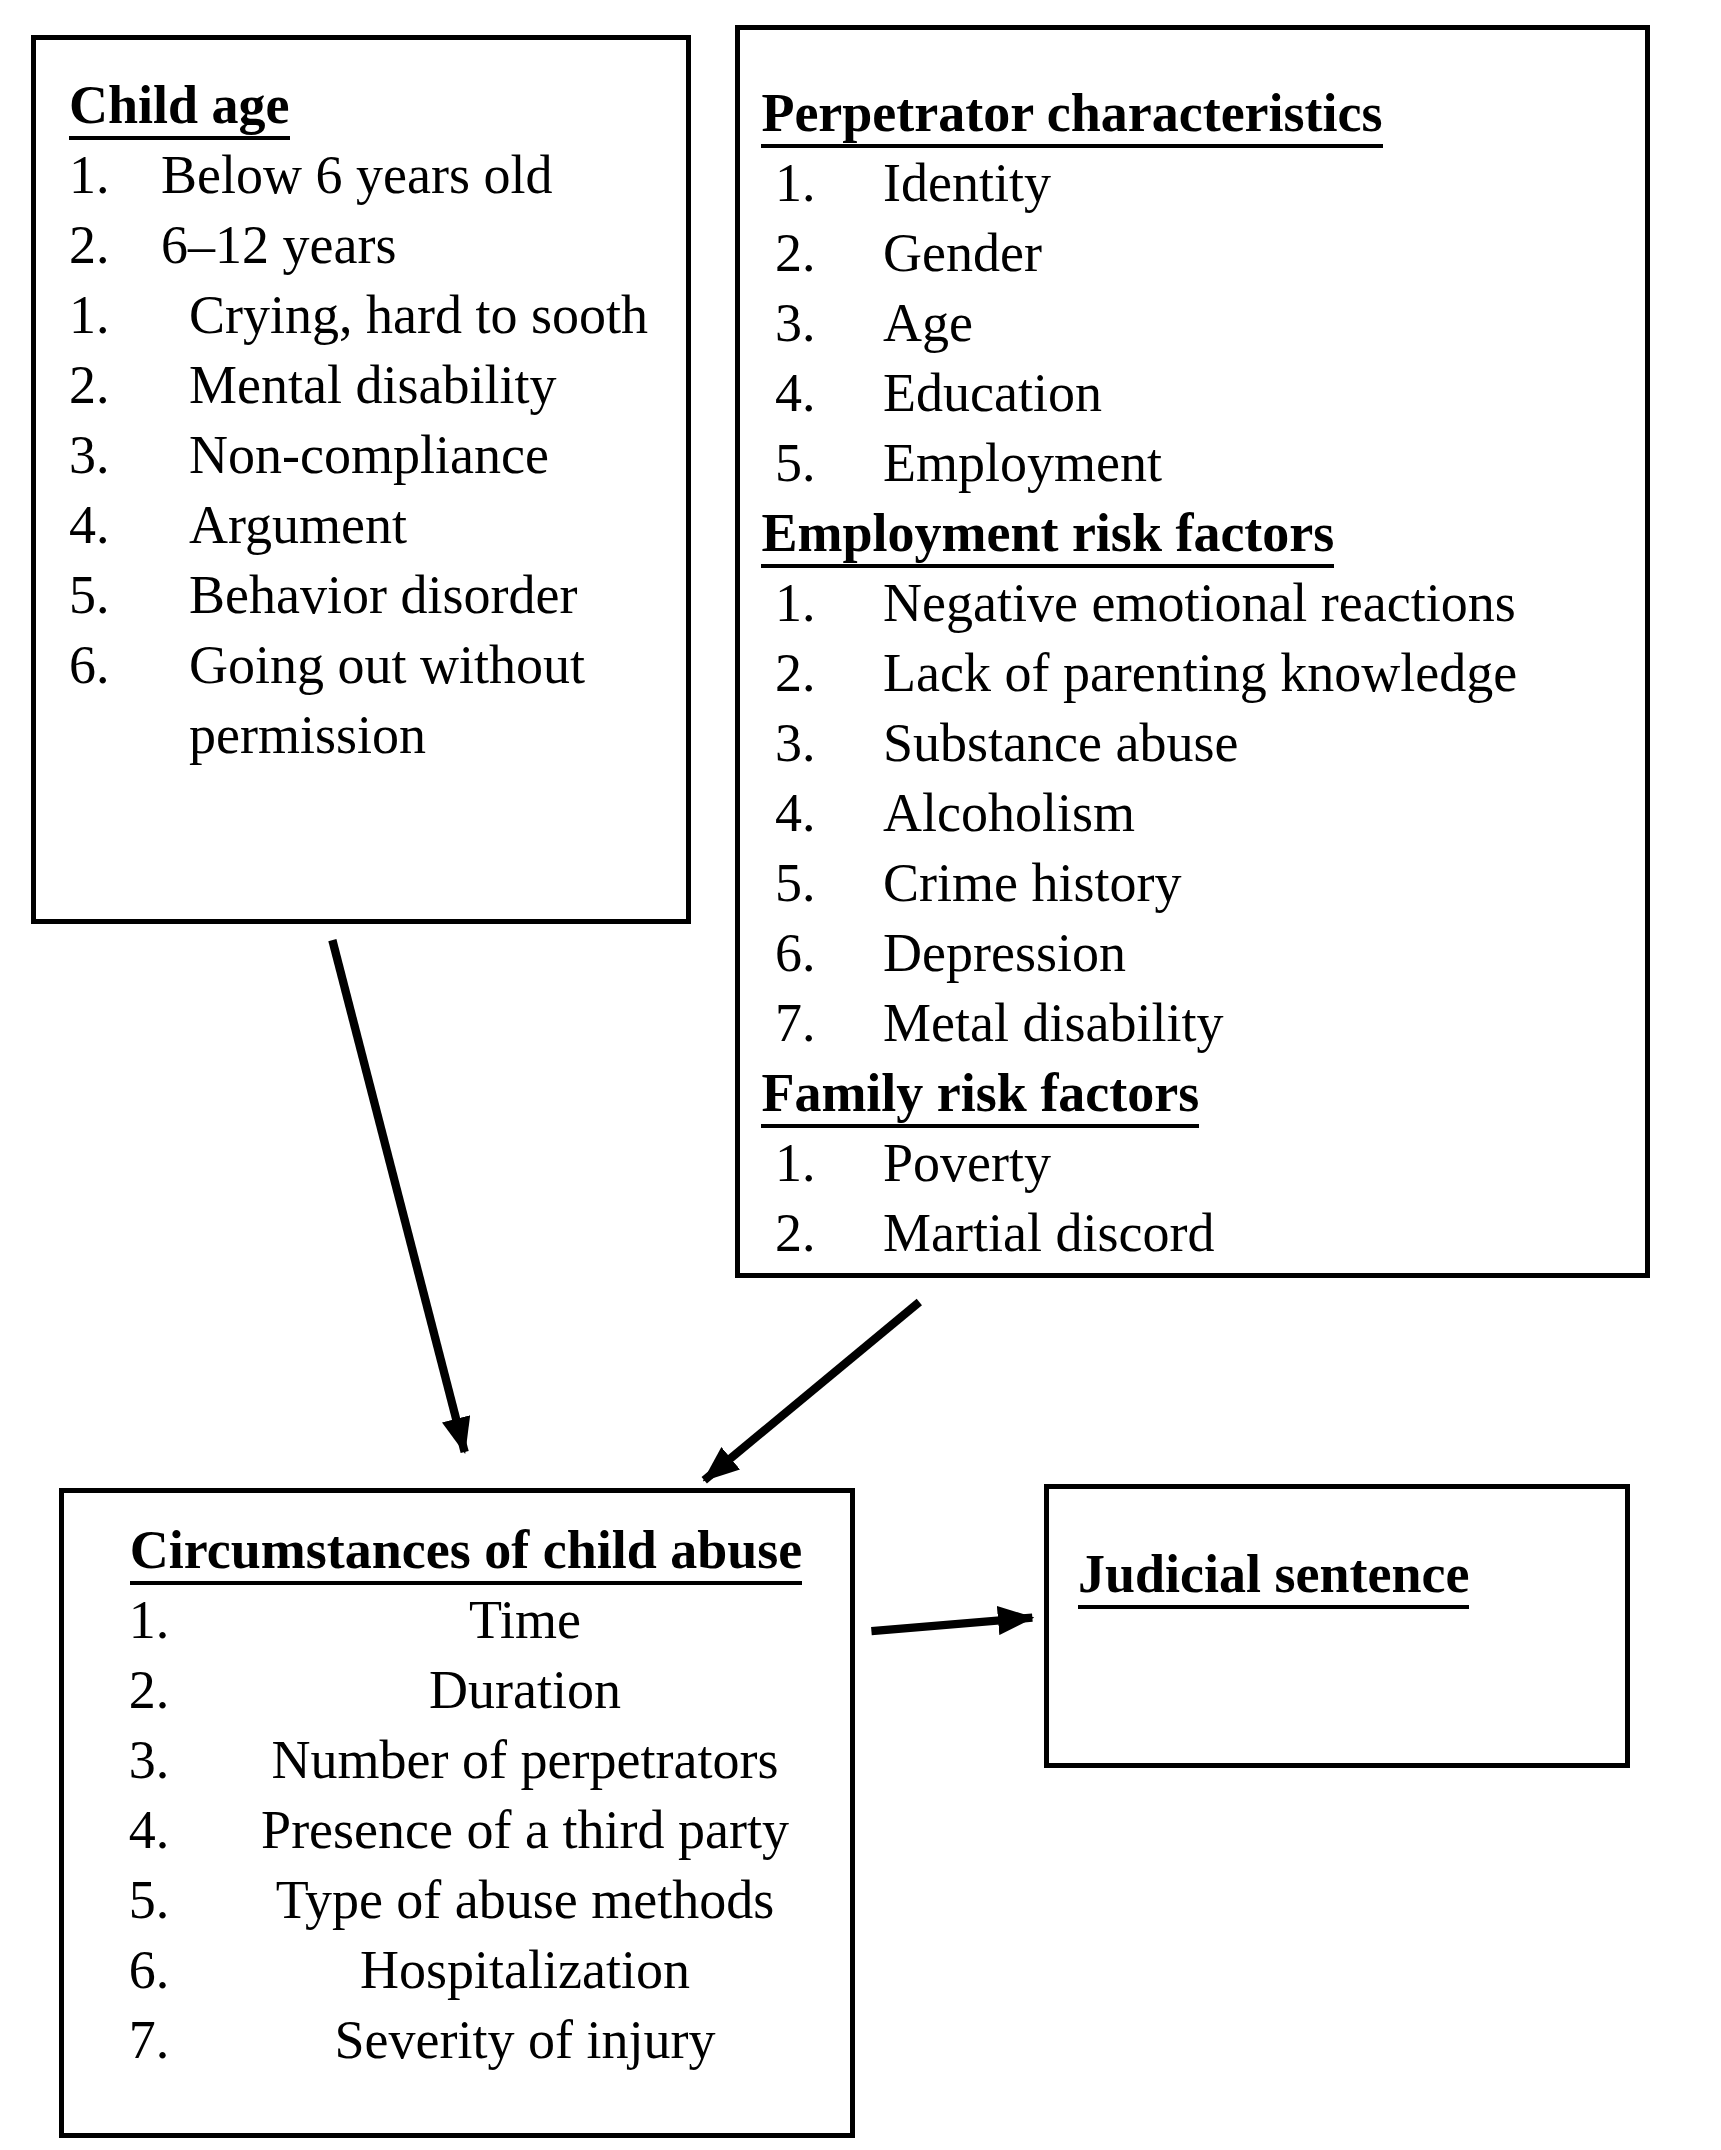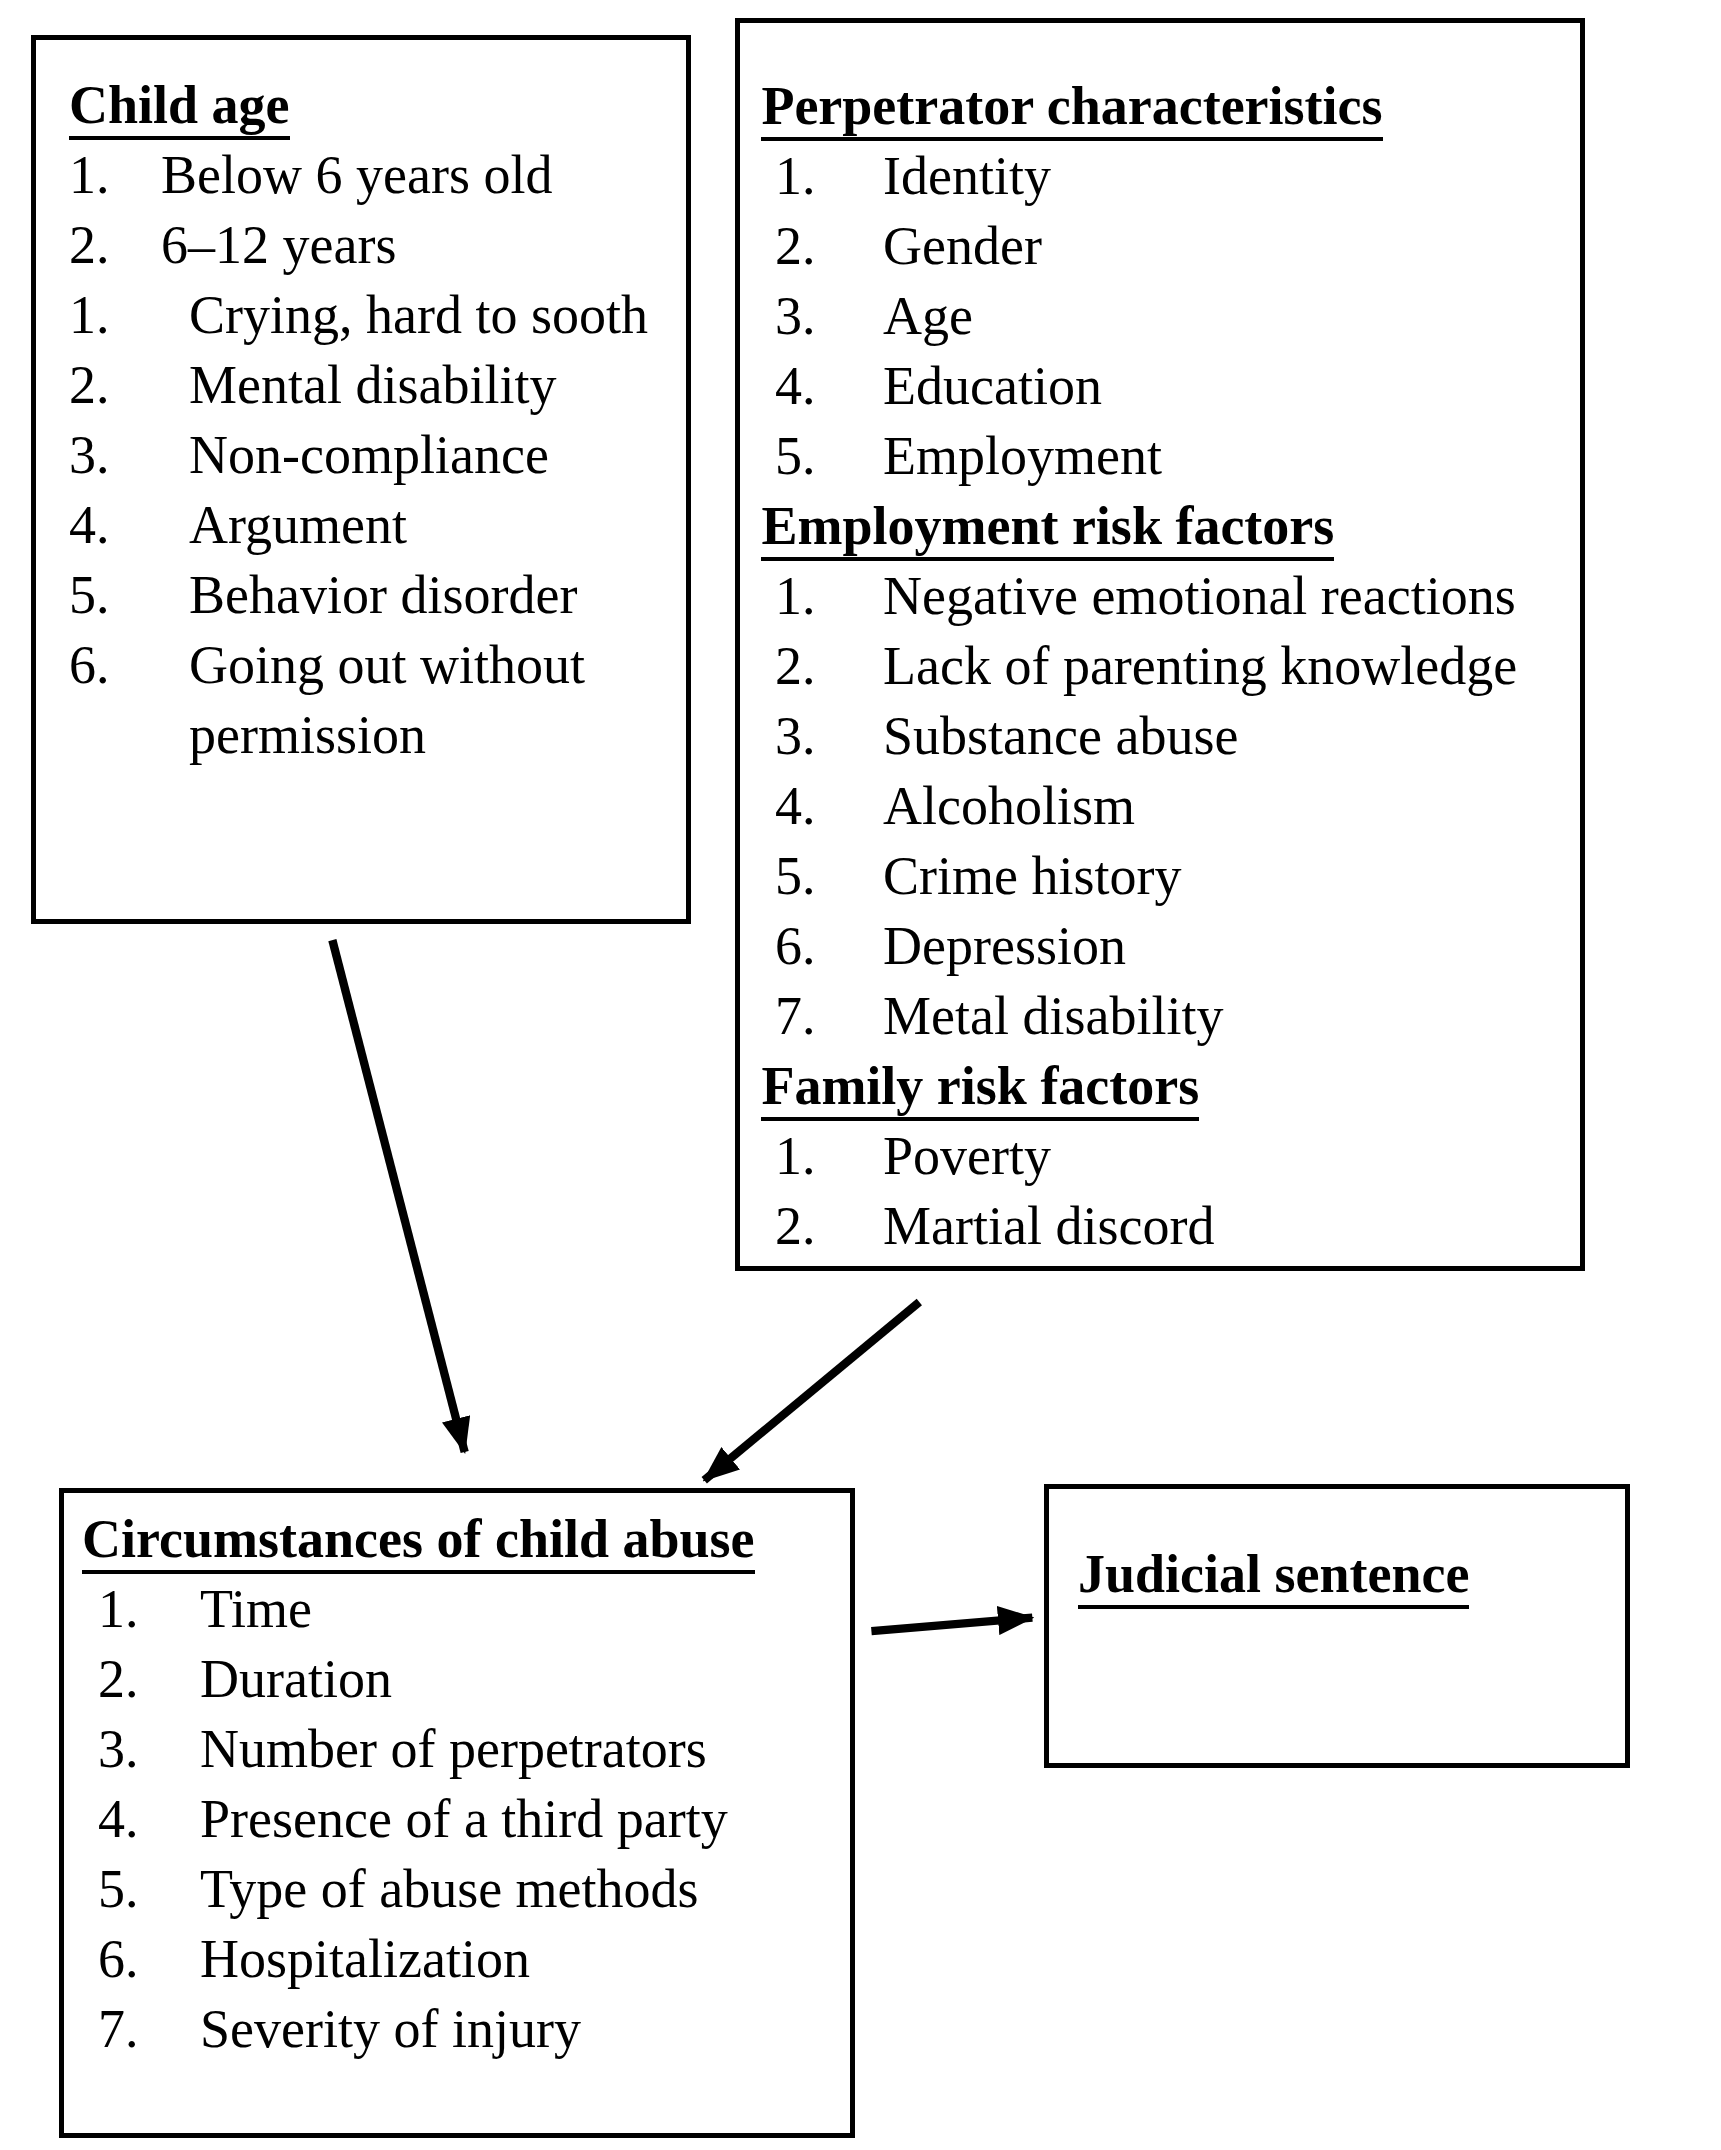--- a/index.html
+++ b/index.html
@@ -13,22 +13,22 @@
     font-size: 54px;
     line-height: 70px;
   }
   .box {
     position: absolute;
     box-sizing: border-box;
     border: 5.7px solid #000000;
     background: #ffffff;
   }
   #box-child   { left: 31px;   top: 35px;   width: 660px; height: 889px; padding-top: 30px; }
-  #box-perp    { left: 735px; top: 18px;   width: 850px; height: 1253px; padding-top: 48px; }
-  #box-circ    { left: 59px;  top: 1488px; width: 796px; height: 650px; padding-top: 11px; }
+  #box-perp    { left: 735px; top: 25px;   width: 915px; height: 1253px; padding-top: 48px; }
+  #box-circ    { left: 59px;  top: 1488px; width: 796px; height: 650px; padding-top: 22px; text-align: center; }
   #box-jud     { left: 1044px; top: 1484px; width: 586px; height: 284px;  padding-top: 50px; }
 
   .heading-line { white-space: nowrap; }
   .heading-line > span {
     font-weight: bold;
     border-bottom: 4.2px solid #000000;
     padding-bottom: 1px;
     white-space: nowrap;
   }
   #box-child .heading-line { margin-left: 33px; }

